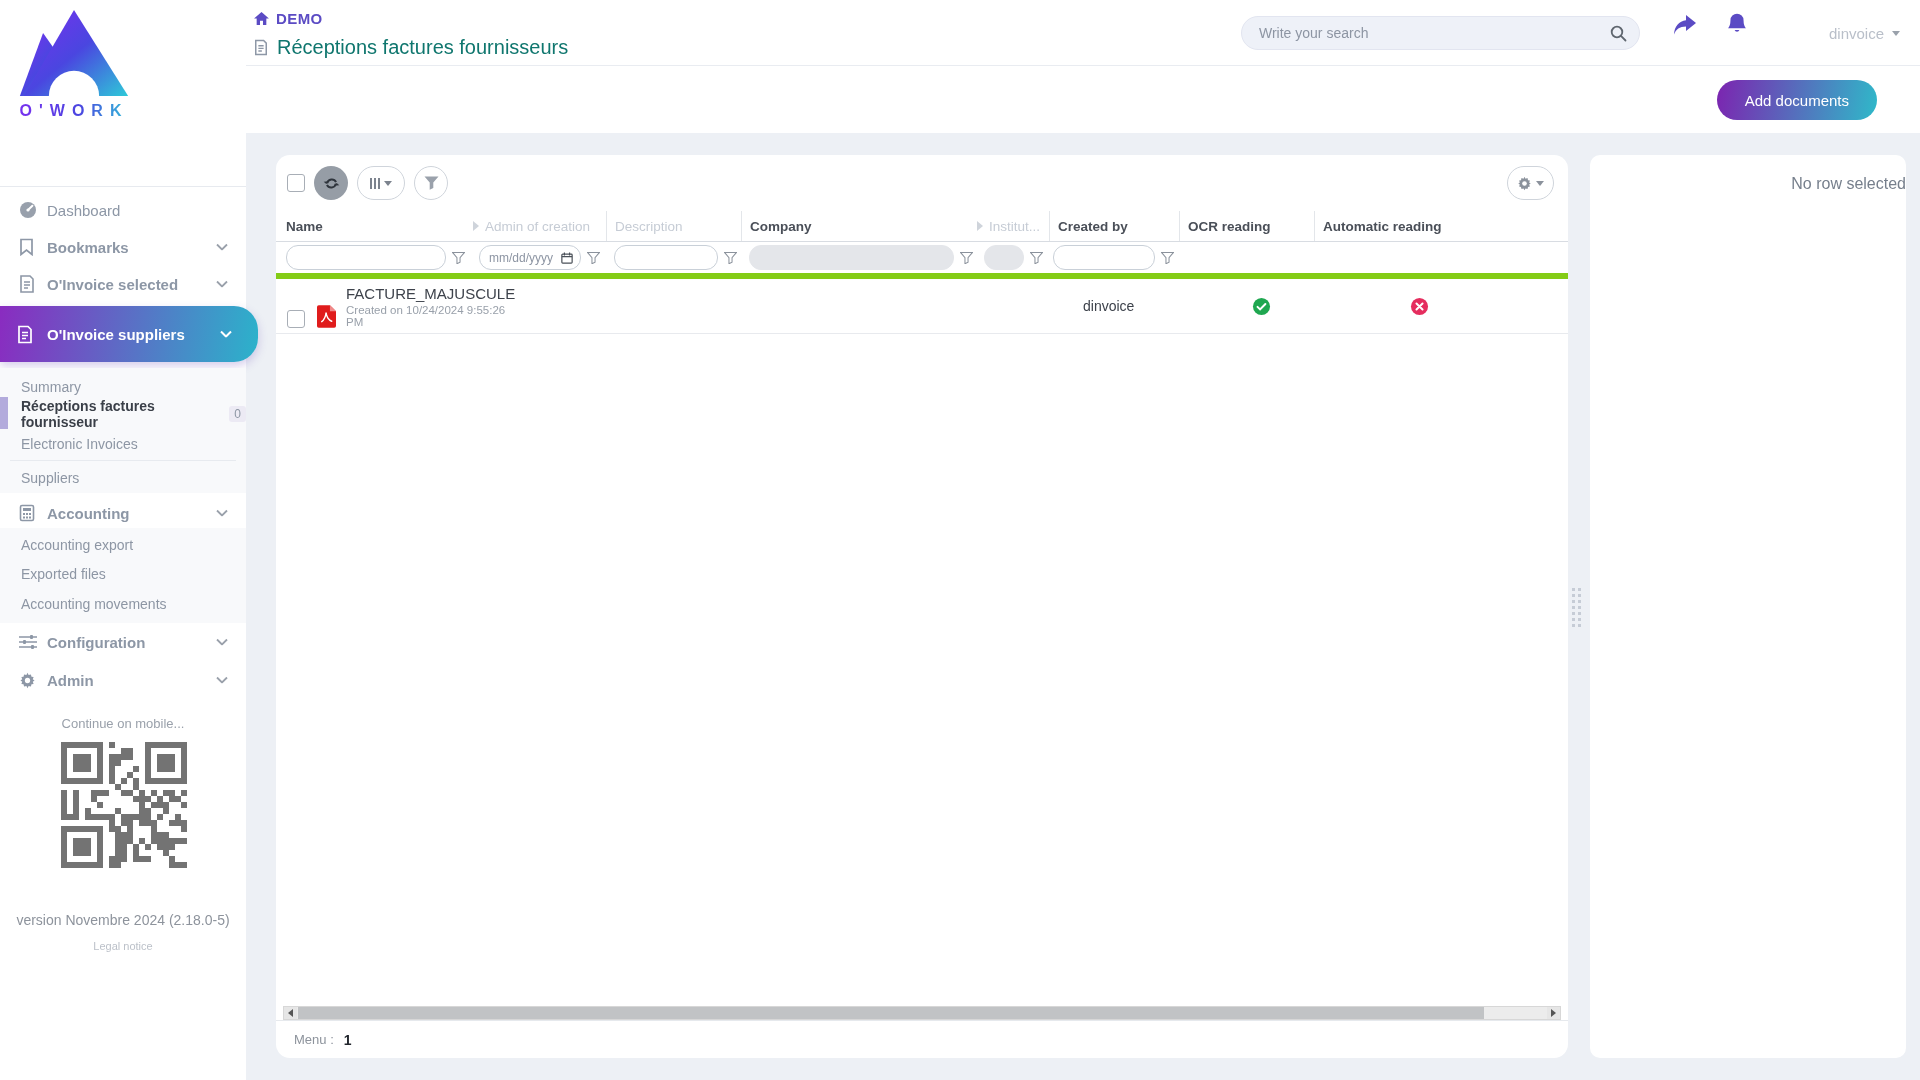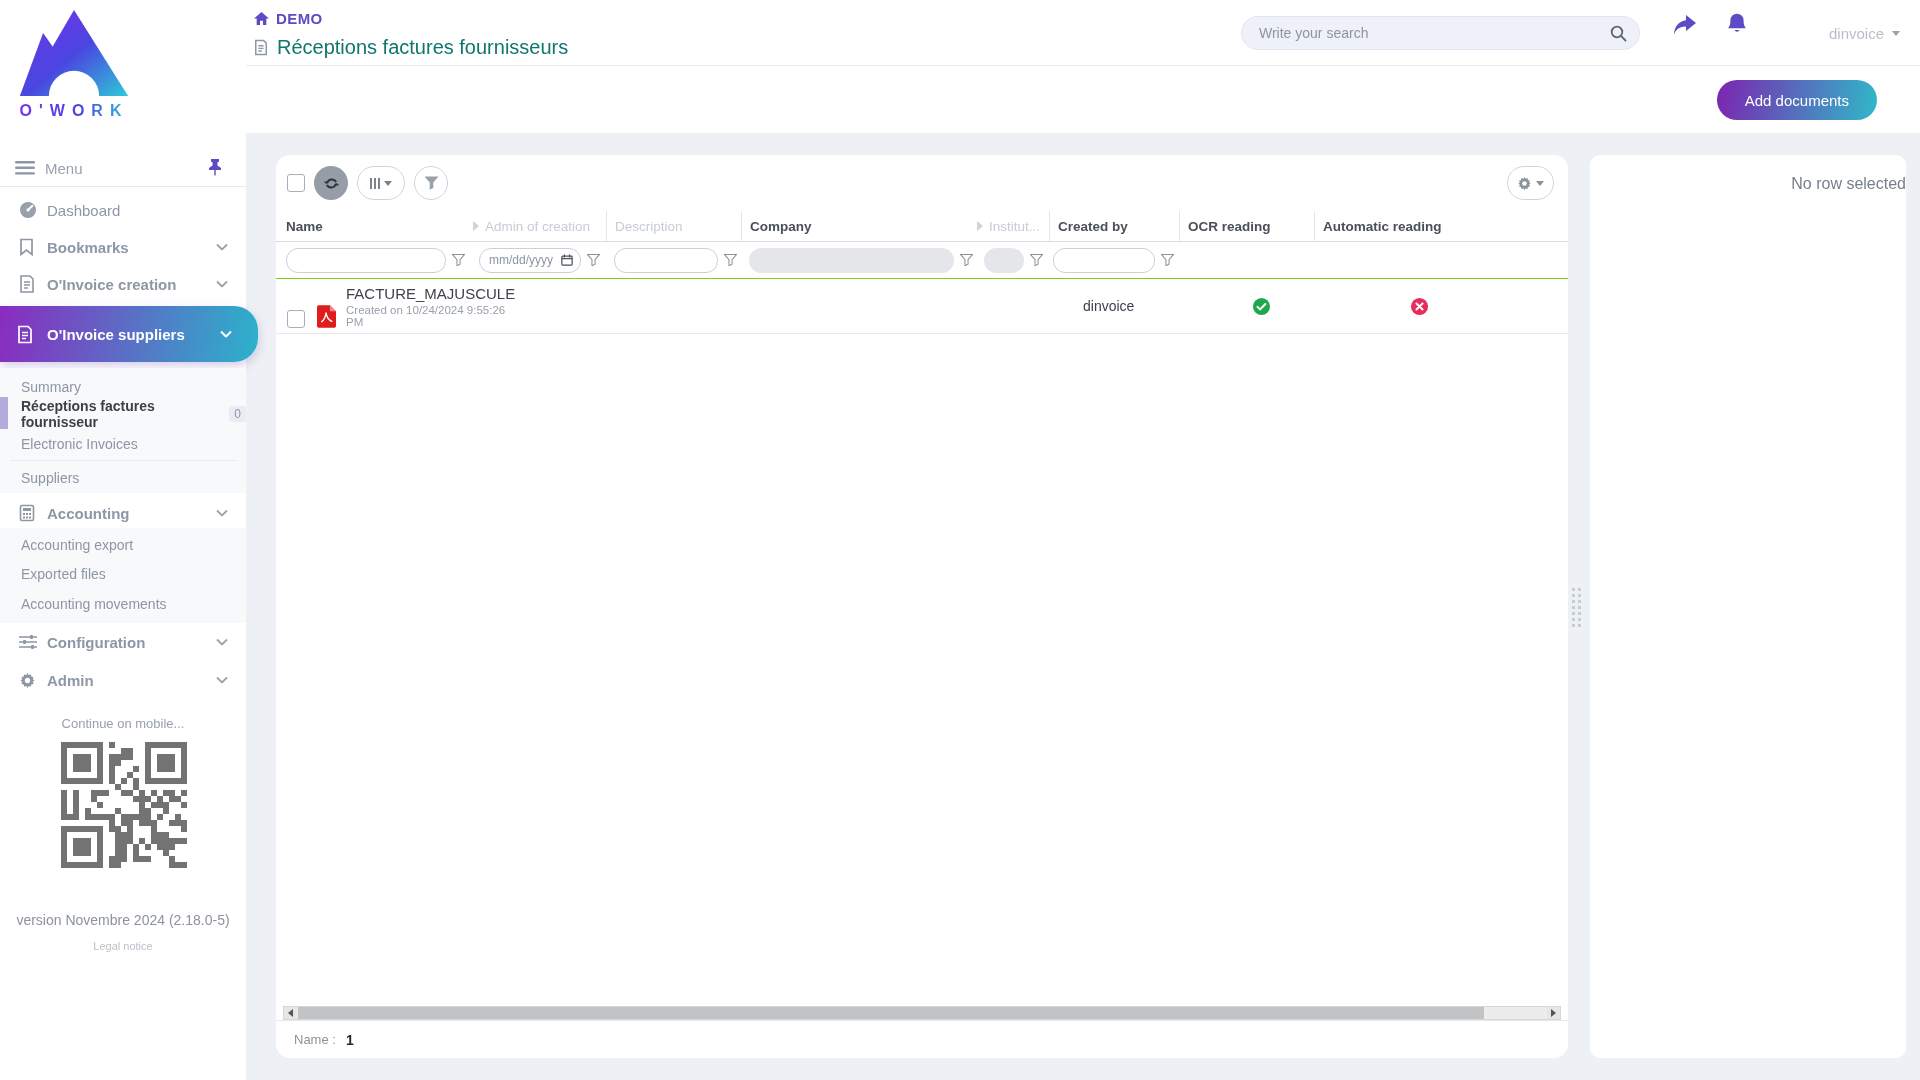--- a/index.html
+++ b/index.html
@@ -76,21 +76,21 @@
   .cols-ico i { display:block; width:2px; height:11px; background:#7c838e; }
 
   .grid { display:grid; grid-template-columns:195px 135px 135px 232px 76px 130px 135px 254px; flex:none; }
   .hrow { height:31px; align-items:center; border-bottom:1px solid #d8dce2; }
   .hcell { position:relative; font-size:13.5px; color:#c6ccd5; padding-left:8px; height:100%;
     display:flex; align-items:center; white-space:nowrap; overflow:hidden; }
   .hcell.strong { color:#4a4f58; font-weight:bold; }
   .hcell.sep { border-left:1px solid #e3e6ea; }
   .htri { width:0; height:0; border-top:5px solid transparent; border-bottom:5px solid transparent;
     border-left:6px solid #cfd4db; margin-right:6px; flex:none; }
-  .frow { height:37px; align-items:center; border-bottom:1px solid #84cc16; }
+  .frow { height:37px; align-items:center; border-bottom:6px solid #84cc16; }
   .fcell { display:flex; align-items:center; padding-left:8px; gap:6px; }
   .fin { height:25px; border:1px solid #c9d0d8; border-radius:12px; background:#fff; outline:none;
     font-size:12px; color:#4a5058; padding:0 9px; font-family:"Liberation Sans",sans-serif; }
   .fin::placeholder { color:#8d95a3; }
   .fin.disabled { background:#e4e6ea; border-color:#e4e6ea; }
   .funnel { display:flex; cursor:pointer; flex:none; }
   .date-wrap { position:relative; display:flex; align-items:center; }
   .date-wrap .cal { position:absolute; right:8px; pointer-events:none; display:flex; }
 
   .drow { height:55px; align-items:center; border-bottom:1px solid #e8eaee; background:#fff; cursor:pointer; }
@@ -135,34 +135,20 @@
               <stop offset="1" stop-color="#2ec9d8"></stop>
           </linearGradient>
         </defs>
         <path d="M28 28 L52 62 L40 93 L4 93 Z" fill="url(#lg1)"></path>
         <path d="M60 4 L116 93 L8 93 Z" fill="url(#lg1)"></path>
         <path d="M34 93 A 26 26 0 0 1 86 93 Z" fill="#ffffff"></path>
       </svg>
       <div class="logo-word">O'WORK</div>
     </div>
 
-    <div class="menu-row">
-      <svg width="20" height="14" viewBox="0 0 20 14" style="margin-left:15px">
-        <rect width="20" height="2.4" rx="1.2" fill="#8d97a6"></rect>
-          <rect y="5.6" width="20" height="2.4" rx="1.2" fill="#8d97a6"></rect>
-          <rect y="11.2" width="20" height="2.4" rx="1.2" fill="#8d97a6"></rect>
-      </svg>
-      <span class="menu-label">Menu</span>
-      <span class="pin">
-        <svg width="14" height="17" viewBox="0 0 14 17">
-            <path d="M3 0h8v2.4l-1.6 1v3.2L13 9v2H1V9l3.6-2.4V3.4L3 2.4z" fill="#5b4bc4"></path>
-            <rect x="6.3" y="11" width="1.4" height="5.4" fill="#5b4bc4"></rect>
-          </svg>
-      </span>
-    </div>
     <div class="side-divider" style="top:186px"></div>
 
     <div class="nav-item" style="top:192px">
       <span class="ico">
         <svg width="18" height="18" viewBox="0 0 18 18">
             <circle cx="9" cy="9" r="8" fill="#98a0ac"></circle>
             <path d="M9 9 L13.4 4.8" stroke="#fff" stroke-width="2" stroke-linecap="round"></path>
             <circle cx="9" cy="9" r="1.6" fill="#fff"></circle>
           </svg>
       </span>
@@ -183,21 +169,21 @@
       </span>
     </div>
 
     <div class="nav-item" style="top:266px">
       <span class="ico">
         <svg width="16" height="18" viewBox="0 0 16 18">
             <path d="M2 1h9l3 3v13H2z" fill="none" stroke="#8d97a6" stroke-width="1.6"></path>
             <path d="M5 7h6M5 10h6M5 13h4" stroke="#8d97a6" stroke-width="1.4"></path>
           </svg>
       </span>
-      <span class="lbl">O'Invoice creation</span>
+      <span class="lbl">O'Invoice selected</span>
       <span class="chev">
         <svg width="12" height="7" viewBox="0 0 12 7">
             <path d="M1 1l5 5 5-5" fill="none" stroke="#9aa1ab" stroke-width="1.8"></path>
           </svg>
       </span>
     </div>
 
     <div class="active-item">
       <span class="ico" style="width:18px;margin-left:17px;display:flex">
         <svg width="16" height="19" viewBox="0 0 16 18">
@@ -738,21 +724,21 @@
         <span class="hs-arrow" style="left:0">
             <span class="tri-l"></span>
           </span>
         <span class="hs-thumb"></span>
         <span class="hs-arrow" style="right:0">
             <span class="tri-r"></span>
           </span>
       </div>
 
       <div class="tfoot">
-        <span class="rl">Name :</span>
+        <span class="rl">Menu :</span>
         <span class="rv">1</span>
       </div>
     </section>
 
     <div class="drag">
       <i></i>
         <i></i>
         <i></i>
         <i></i>
         <i></i>

